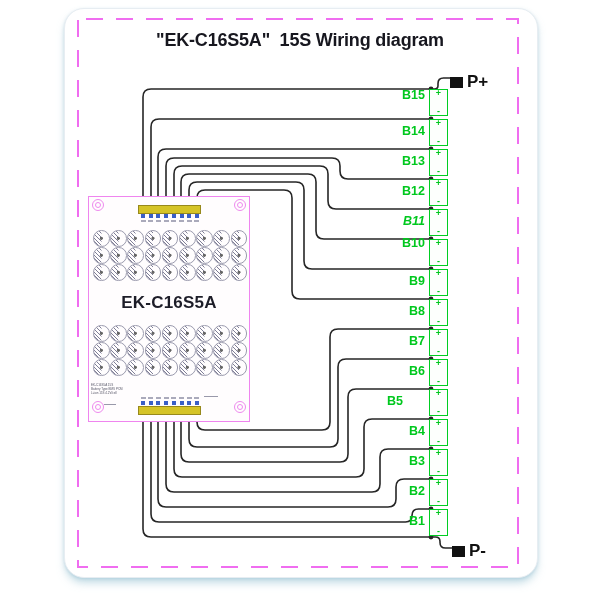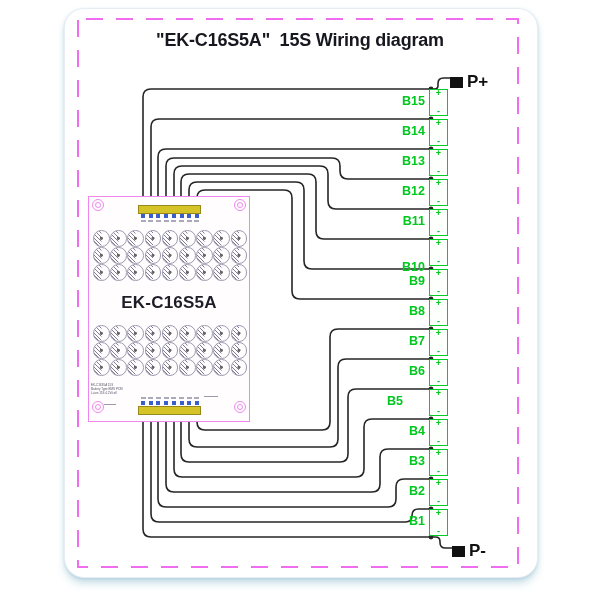--- a/index.html
+++ b/index.html
@@ -209,46 +209,46 @@
 <div class="micro" style="left:91px;top:387px;">Battery Type BMS PCM</div>
 <div class="micro" style="left:91px;top:391px;">Li-ion 15S 4.2V/cell</div>
 <div class="mbar" style="left:104px;top:404px;width:12px;"></div>
 <div class="mbar" style="left:204px;top:396px;width:14px;"></div>
 
 <div id="batteries">
     <div class="bat" style="left: 429px; top: 89px;">
       <span class="pm">+</span>
       <span class="pm">-</span>
     </div>
-    <div class="batlbl" style="left: 385px; top: 94px;">B15</div>
+    <div class="batlbl" style="left: 385px; top: 88px;">B15</div>
     <div class="bat" style="left: 429px; top: 119px;">
       <span class="pm">+</span>
       <span class="pm">-</span>
     </div>
     <div class="batlbl" style="left: 385px; top: 124px;">B14</div>
     <div class="bat" style="left: 429px; top: 149px;">
       <span class="pm">+</span>
       <span class="pm">-</span>
     </div>
     <div class="batlbl" style="left: 385px; top: 154px;">B13</div>
     <div class="bat" style="left: 429px; top: 179px;">
       <span class="pm">+</span>
       <span class="pm">-</span>
     </div>
     <div class="batlbl" style="left: 385px; top: 184px;">B12</div>
     <div class="bat" style="left: 429px; top: 209px;">
       <span class="pm">+</span>
       <span class="pm">-</span>
     </div>
-    <div class="batlbl" style="left: 385px; top: 214px;">B11</div>
+    <div class="batlbl" style="left: 385px; top: 214px; font-style: italic;">B11</div>
     <div class="bat" style="left: 429px; top: 239px;">
       <span class="pm">+</span>
       <span class="pm">-</span>
     </div>
-    <div class="batlbl" style="left: 385px; top: 260px;">B10</div>
+    <div class="batlbl" style="left: 385px; top: 236px;">B10</div>
     <div class="bat" style="left: 429px; top: 269px;">
       <span class="pm">+</span>
       <span class="pm">-</span>
     </div>
     <div class="batlbl" style="left: 385px; top: 274px;">B9</div>
     <div class="bat" style="left: 429px; top: 299px;">
       <span class="pm">+</span>
       <span class="pm">-</span>
     </div>
     <div class="batlbl" style="left: 385px; top: 304px;">B8</div>

